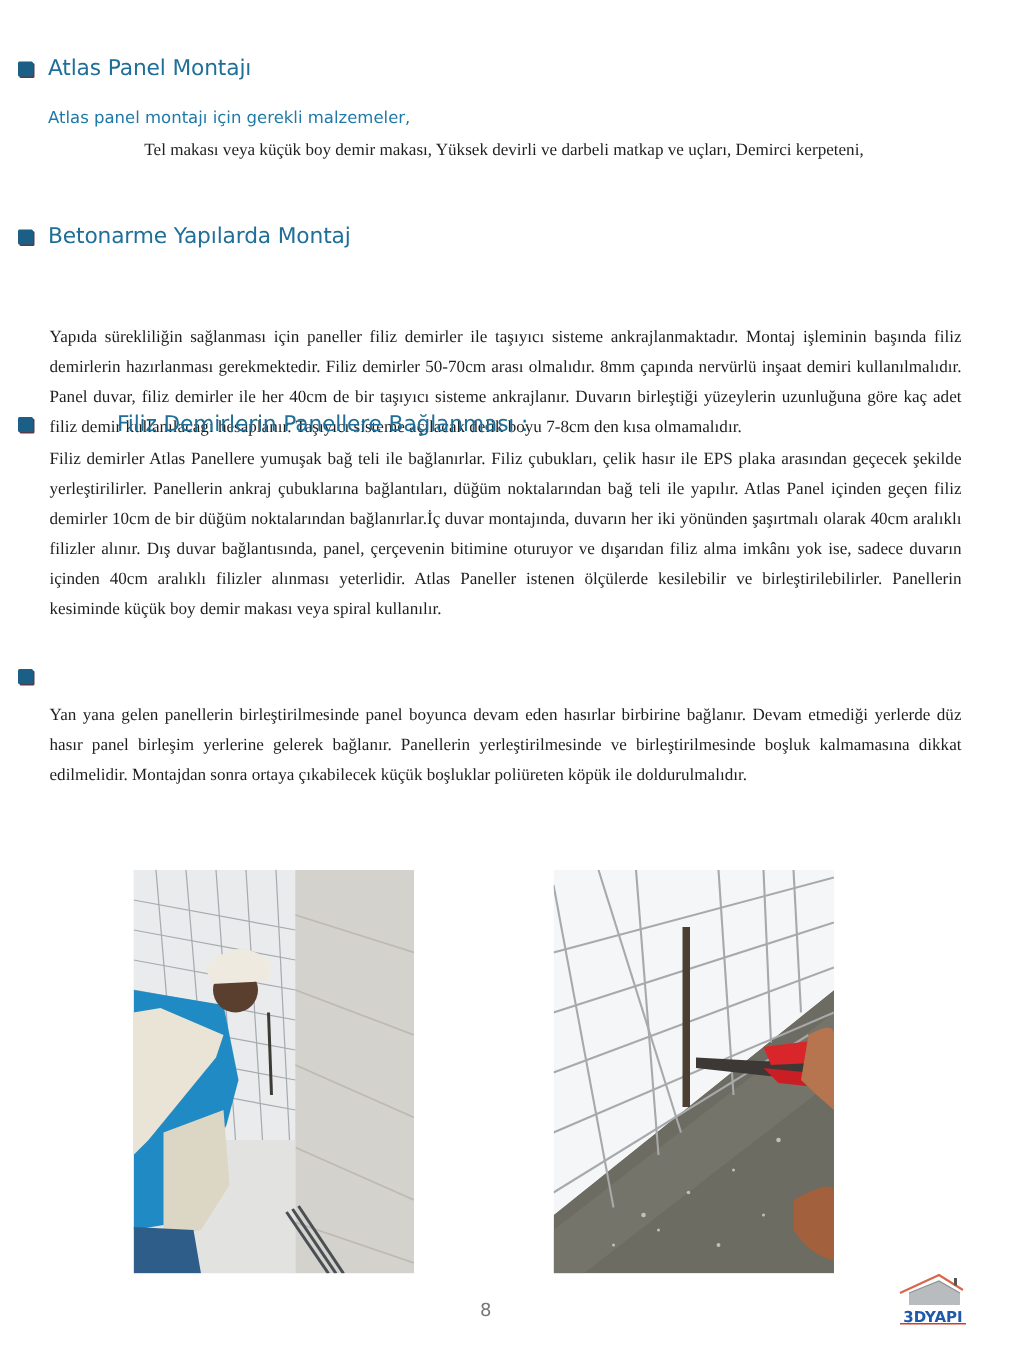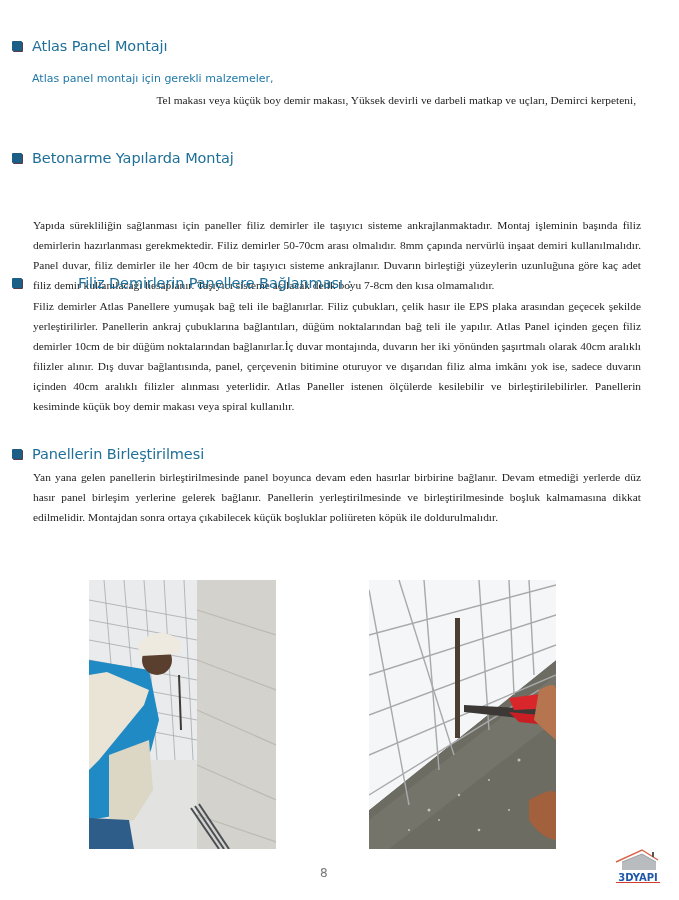--- a/index.html
+++ b/index.html
@@ -32,39 +32,39 @@
     }
     .para {
       position: absolute;
       left: 33px;
       width: 608px;
       font-size: 11.4px;
       line-height: 20px;
       text-align: justify;
       color: #1e1e1e;
     }
-    .para.list { left: 36px; width: 600px; text-align: right; }
+    .para.list { left: 36px; width: 600px; text-align: center; }
     .para p { margin: 0; }
 
     .photo {
       position: absolute;
       overflow: hidden;
     }
     .photo svg { display: block; width: 100%; height: 100%; }
 
     .page-number {
       position: absolute;
       left: 320px; top: 866px;
       font-family: "DejaVu Sans", sans-serif;
       font-size: 12px;
       color: #777;
     }
     .logo {
       position: absolute;
-      left: 612px; top: 846px;
+      left: 596px; top: 846px;
       width: 52px; height: 38px;
     }
     .logo svg { width: 100%; height: 100%; display: block; }
   </style>
 </head>
 <body>
 
 <div class="section-heading" style="top:38px;">
   <span class="bullet"></span>
   <span>Atlas Panel Montajı</span>
@@ -85,21 +85,20 @@
 <div class="section-heading" style="top:275px;gap:46px;">
   <span class="bullet"></span>
   <span>Filiz Demirlerin Panellere Bağlanması :</span>
 </div>
 <div class="para" style="top:296px;">
   <p>Filiz demirler Atlas Panellere yumuşak bağ teli ile bağlanırlar. Filiz çubukları, çelik hasır ile EPS plaka arasından geçecek şekilde yerleştirilirler. Panellerin ankraj çubuklarına bağlantıları, düğüm noktalarından bağ teli ile yapılır. Atlas Panel içinden geçen filiz demirler 10cm de bir düğüm noktalarından bağlanırlar.İç duvar montajında, duvarın her iki yönünden şaşırtmalı olarak 40cm aralıklı filizler alınır. Dış duvar bağlantısında, panel, çerçevenin bitimine oturuyor ve dışarıdan filiz alma imkânı yok ise, sadece duvarın içinden 40cm aralıklı filizler alınması yeterlidir.  Atlas Paneller istenen ölçülerde kesilebilir ve birleştirilebilirler. Panellerin kesiminde küçük boy demir makası veya spiral kullanılır.</p>
 </div>
 
 <div class="section-heading" style="top:446px;">
   <span class="bullet"></span>
-  <span>Panellerin Birleştirilmesi</span>
 </div>
 <div class="para" style="top:467px;">
   <p>Yan yana gelen panellerin birleştirilmesinde panel boyunca devam eden hasırlar birbirine bağlanır. Devam etmediği yerlerde düz hasır panel birleşim yerlerine gelerek bağlanır. Panellerin yerleştirilmesinde ve birleştirilmesinde boşluk kalmamasına dikkat edilmelidir. Montajdan sonra ortaya çıkabilecek küçük boşluklar poliüreten köpük ile doldurulmalıdır.</p>
 </div>
 
 <div class="photo" style="left:89px; top:580px; width:187px; height:269px;">
   <svg viewBox="0 0 187 269" preserveAspectRatio="none">
     <rect x="0" y="0" width="187" height="269" fill="#d9d9d6"></rect>
 
     <rect x="0" y="0" width="108" height="180" fill="#e9ebec"></rect>

